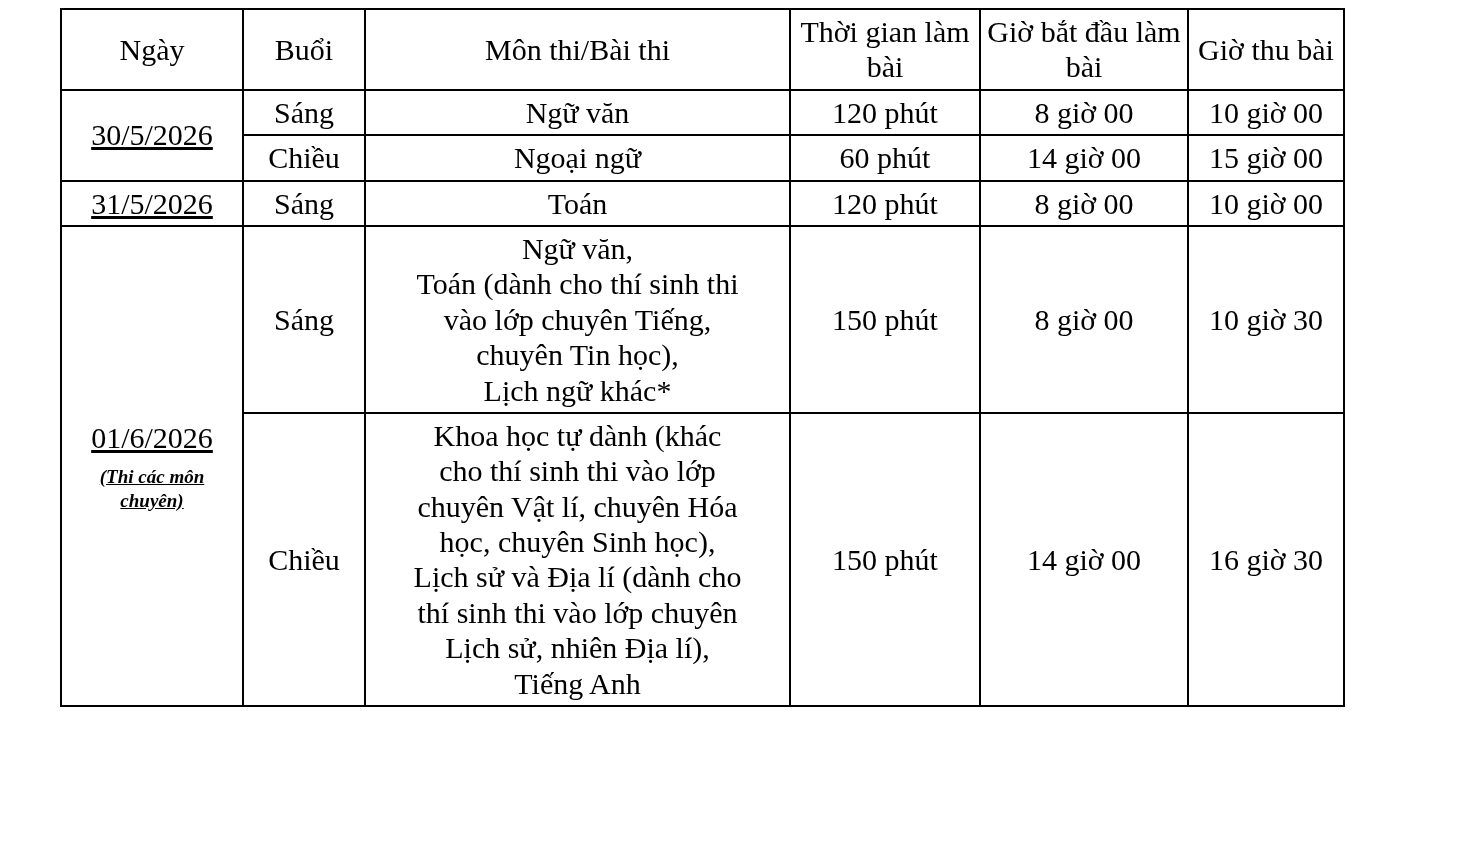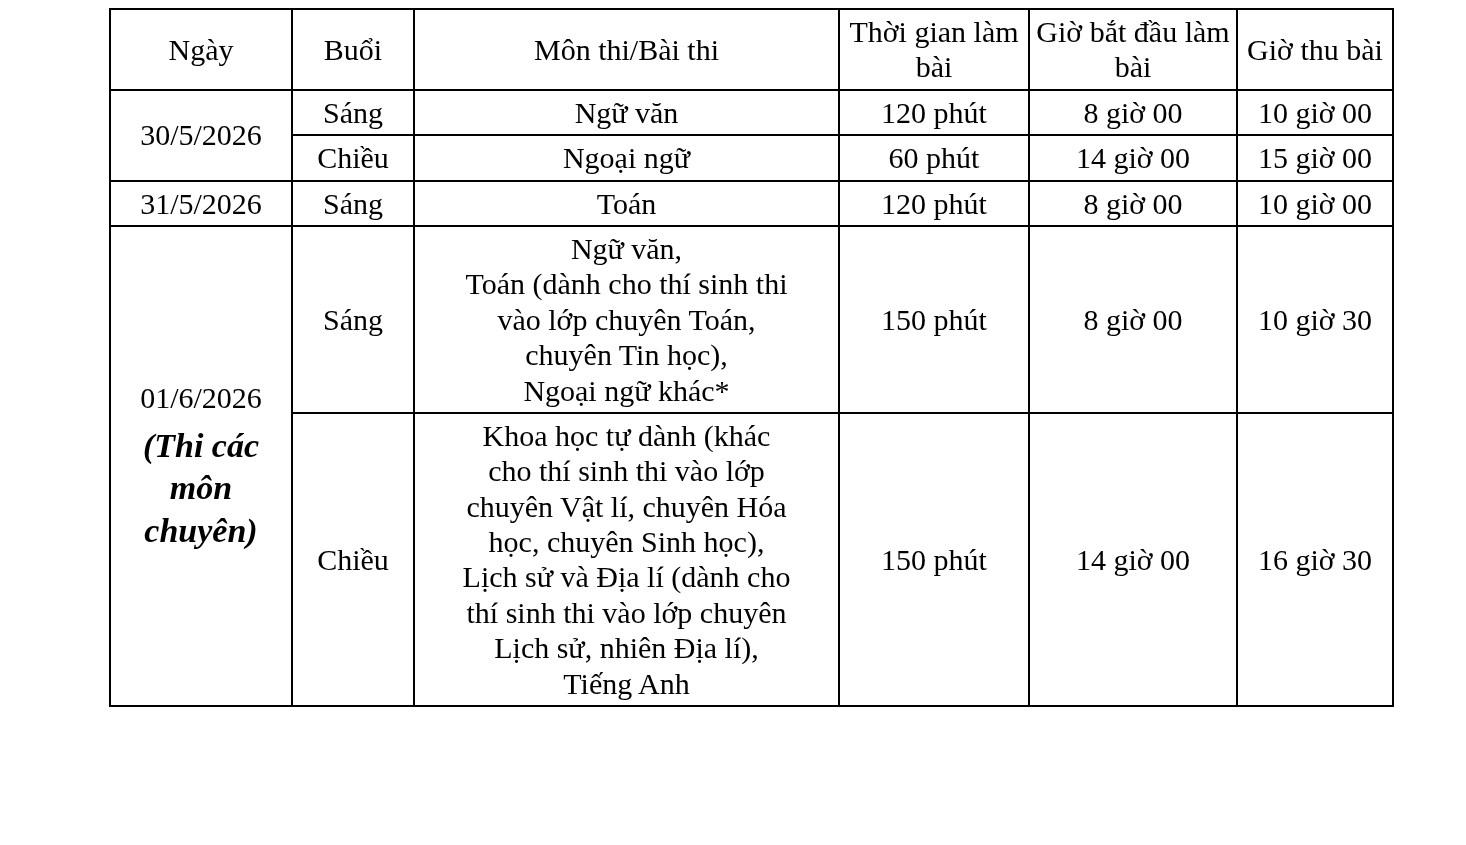--- a/index.html
+++ b/index.html
@@ -16,21 +16,21 @@
   }
   .sheet {
     width: 1466px;
     height: 845px;
     position: relative;
     box-sizing: border-box;
   }
   table.exam-schedule {
     border-collapse: collapse;
     table-layout: fixed;
-    margin-left: 109px;
+    margin-left: 60px;
     margin-top: 8px;
     width: 1283px;
     border-radius: 9px;
   }
   table.exam-schedule td,
   table.exam-schedule th {
     border: 2px solid #000000;
     vertical-align: middle;
     text-align: center;
     padding: 4px 6px;
@@ -48,26 +48,27 @@
   col.c-date   { width: 182px; }
   col.c-sess   { width: 122px; }
   col.c-subj   { width: 425px; }
   col.c-dur    { width: 190px; }
   col.c-start  { width: 208px; }
   col.c-end    { width: 156px; }
 
   td.date-cell {
     font-weight: bold;
     font-size: 30px;
+    text-decoration: underline;
   }
   td.date-cell .note {
     display: block;
     font-weight: bold;
     font-style: italic;
-    font-size: 34px;
+    font-size: 19px;
     line-height: 1.25;
     margin-top: 10px;
   }
   td.subject-cell {
     text-align: center;
   }
   td.subject-cell .line {
     display: block;
   }
   .ital {
@@ -136,23 +137,23 @@
 
       <tr class="tall-row">
         <td class="date-cell" rowspan="2">
           <span>01/6/2026</span>
           <span class="note">(Thi các môn chuyên)</span>
         </td>
         <td>Sáng</td>
         <td class="subject-cell">
           <span class="line">Ngữ văn,</span>
           <span class="line"><span>Toán </span><span class="ital">(dành cho thí sinh thi</span></span>
-          <span class="line ital">vào lớp chuyên Toán,</span>
+          <span class="line ital">vào lớp chuyên Tiếng,</span>
           <span class="line ital">chuyên Tin học),</span>
-          <span class="line">Ngoại ngữ khác*</span>
+          <span class="line">Lịch ngữ khác*</span>
         </td>
         <td>150 phút</td>
         <td>8 giờ 00</td>
         <td>10 giờ 30</td>
       </tr>
 
       <tr class="tall-row">
         <td>Chiều</td>
         <td class="subject-cell">
           <span class="line"><span>Khoa học tự dành </span><span class="ital">(khác</span></span>

